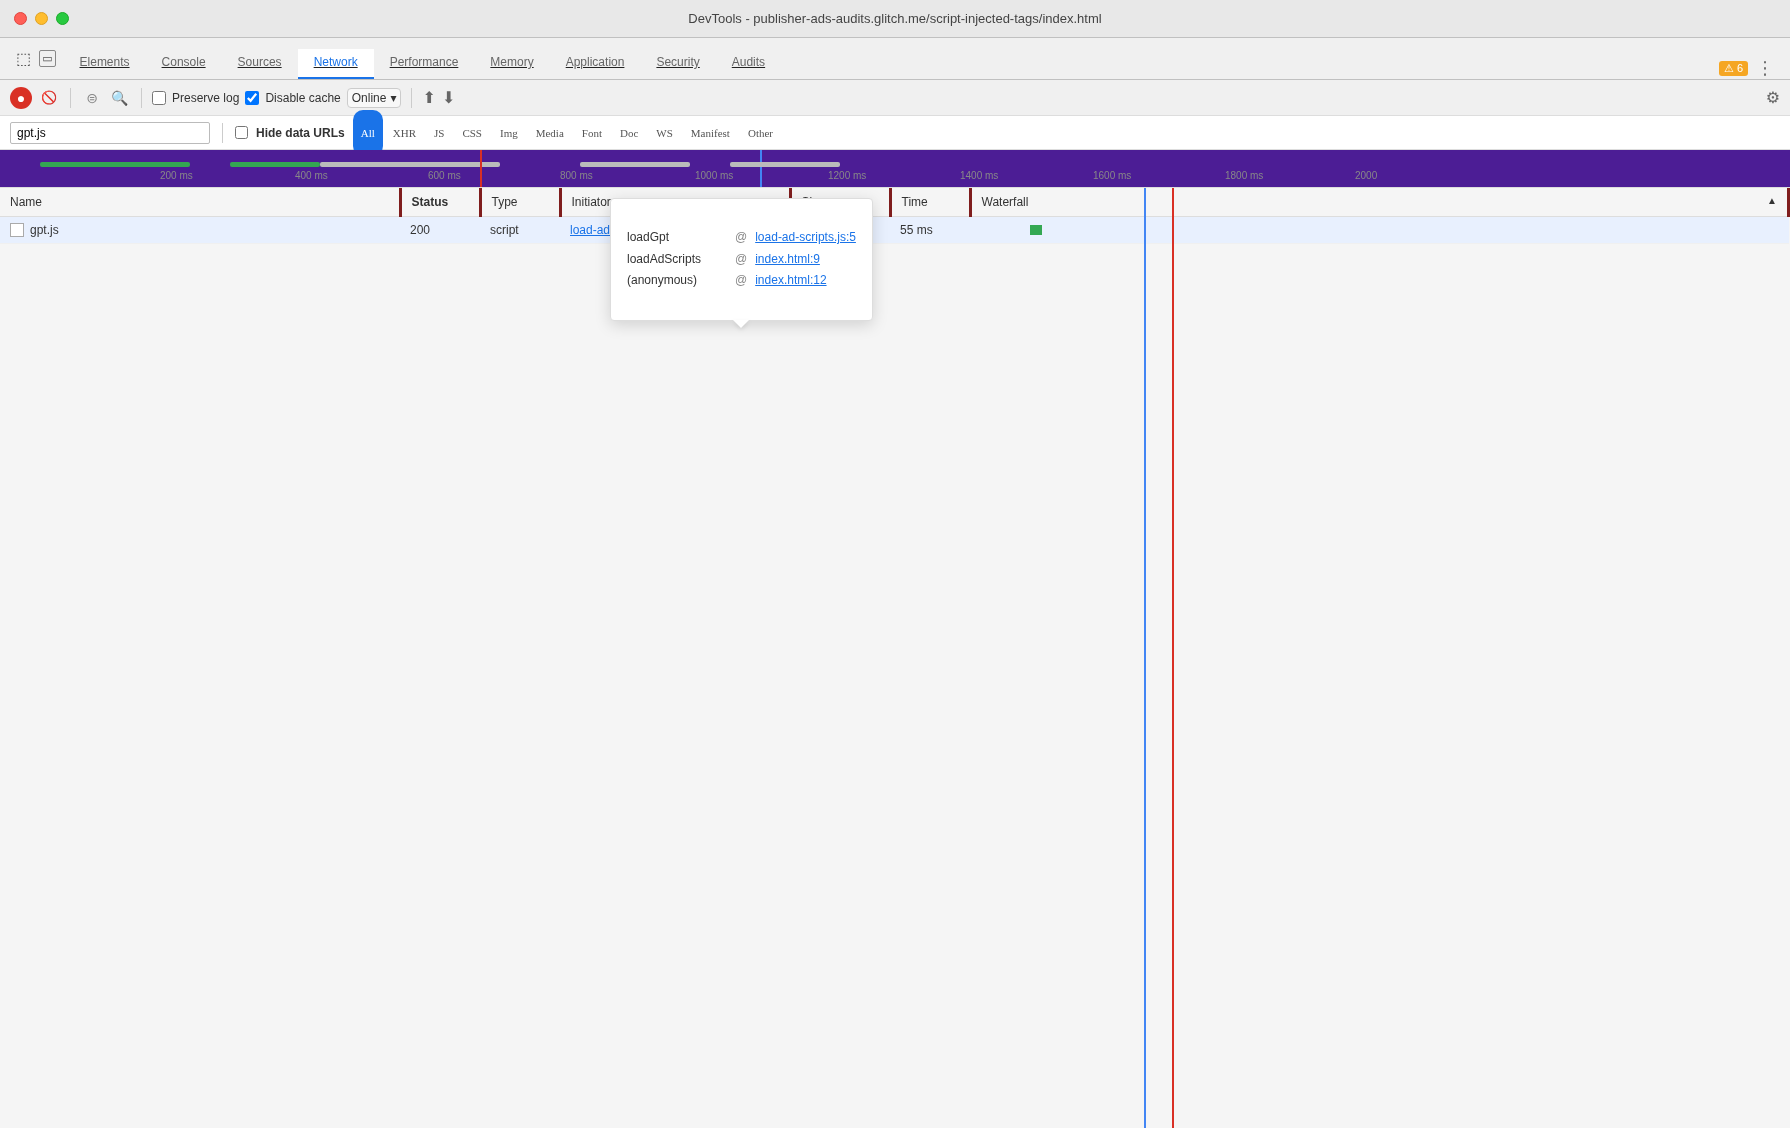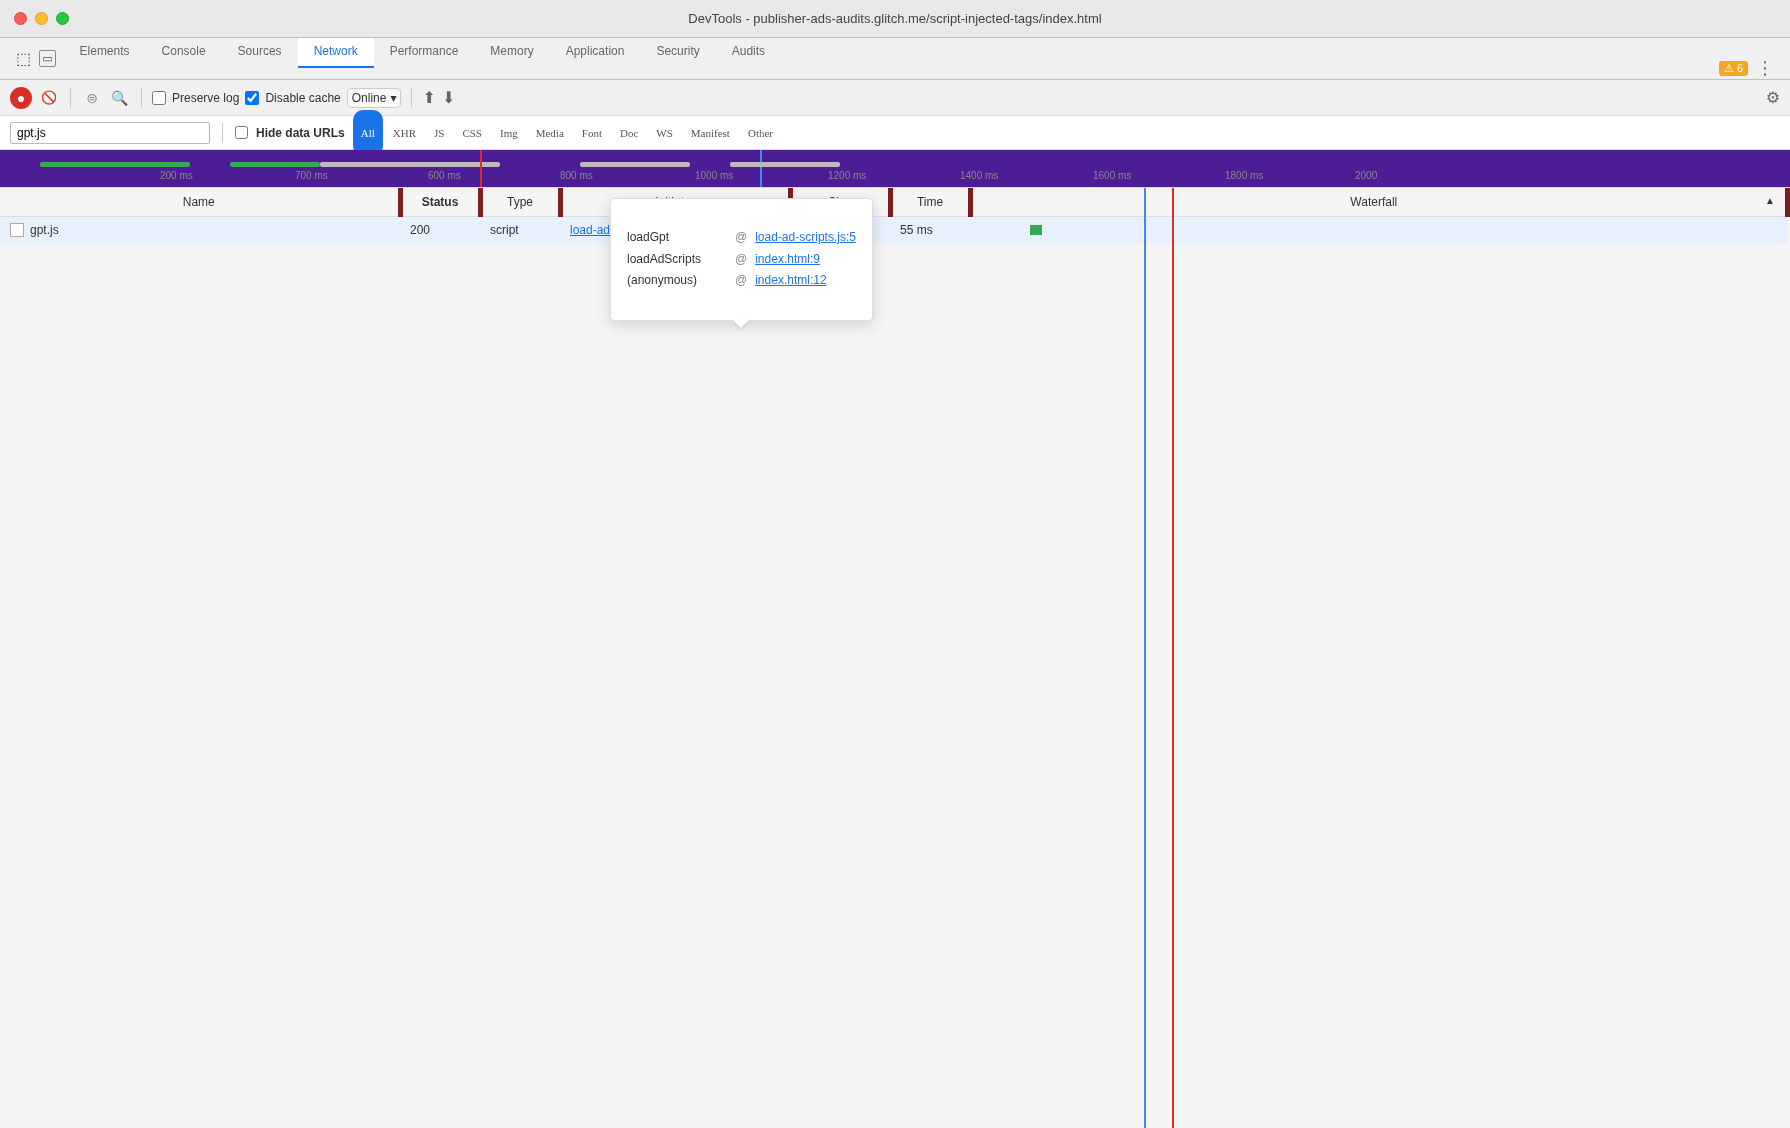--- a/index.html
+++ b/index.html
@@ -42,23 +42,24 @@
     }
     .tab-bar-left {
       display: flex;
       align-items: center;
       gap: 8px;
       padding: 0 8px;
       height: 100%;
     }
     .tabs-container {
       display: flex;
-      align-items: flex-start;
+      align-items: flex-end;
       height: 100%;
       flex: 1;
+      text-decoration: underline;
     }
     .tab {
       padding: 6px 16px 8px;
       font-size: 12px;
       color: #666;
       border-bottom: 2px solid transparent;
       cursor: pointer;
       white-space: nowrap;
     }
     .tab.active {
@@ -209,26 +210,26 @@
     .network-table {
       width: 100%;
       border-collapse: collapse;
     }
     .network-table thead tr {
       background: #f5f5f5;
       border-bottom: 1px solid #ddd;
       height: 28px;
     }
     .network-table th {
-      text-align: center;
+      text-align: left;
       padding: 0 10px;
       font-size: 12px;
       font-weight: 500;
       color: #333;
-      border-right: 5px solid #7f1d1d;
+      border-right: 3px solid #7f1d1d;
       white-space: nowrap;
     }
     .network-table tbody tr {
       border-bottom: 1px solid #f0f0f0;
       height: 26px;
     }
     .network-table tbody tr.selected {
       background: #e8f0fe;
     }
     .network-table td {
@@ -386,21 +387,21 @@
     <div style="position:absolute; top:0; left:760px; width:2px; height:100%; background:#4285f4;"></div>
 
     <div style="position:absolute; top:12px; left:320px; width:180px; height:5px; background:#bbb; border-radius:2px;"></div>
     <div style="position:absolute; top:12px; left:580px; width:110px; height:5px; background:#bbb; border-radius:2px;"></div>
     <div style="position:absolute; top:12px; left:730px; width:110px; height:5px; background:#bbb; border-radius:2px;"></div>
 
     <div style="position:absolute; top:0; left:480px; width:2px; height:100%; background:#d93025;"></div>
 
     <div id="timeline-ticks" style="position:absolute; top:0; left:0; right:0; bottom:0;">
         <span class="tick-label" style="left: 160px;">200 ms</span>
-        <span class="tick-label" style="left: 295px;">700 ms</span>
+        <span class="tick-label" style="left: 295px;">400 ms</span>
         <span class="tick-label" style="left: 428px;">600 ms</span>
         <span class="tick-label" style="left: 560px;">800 ms</span>
         <span class="tick-label" style="left: 695px;">1000 ms</span>
         <span class="tick-label" style="left: 828px;">1200 ms</span>
         <span class="tick-label" style="left: 960px;">1400 ms</span>
         <span class="tick-label" style="left: 1093px;">1600 ms</span>
         <span class="tick-label" style="left: 1225px;">1800 ms</span>
         <span class="tick-label" style="left: 1355px;">2000</span>
       </div>
   </div>

